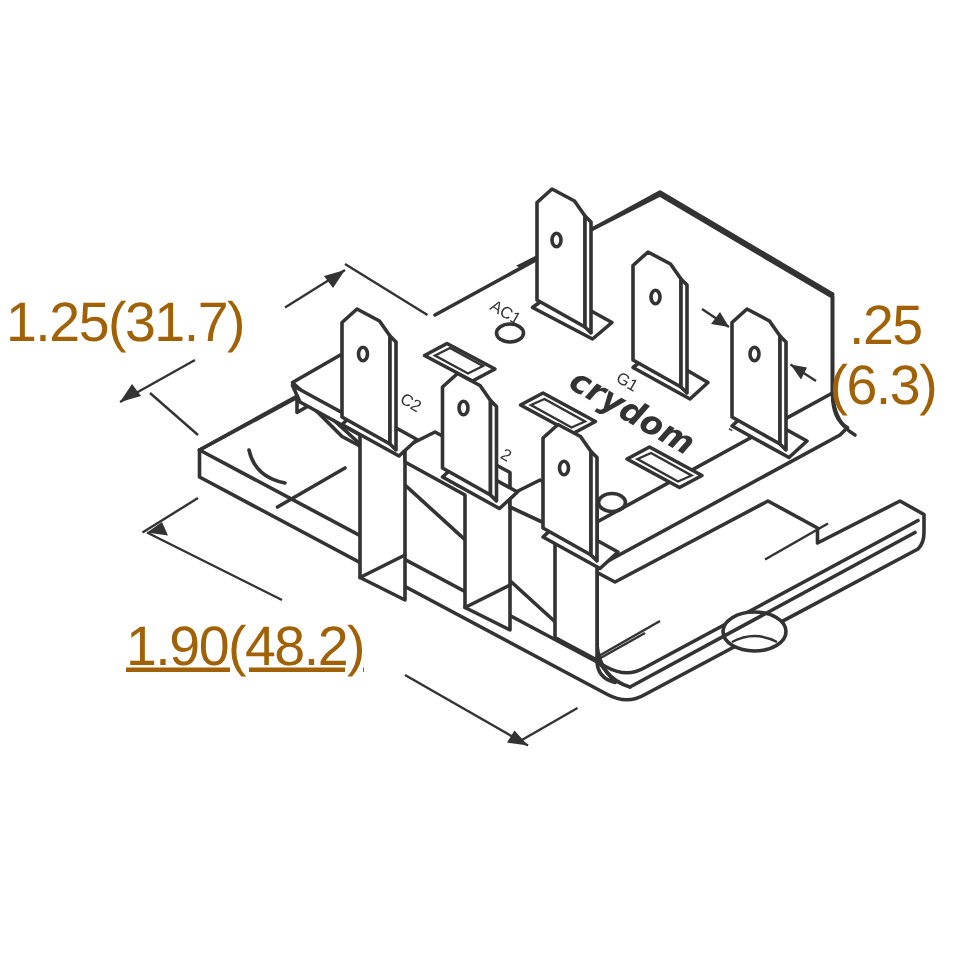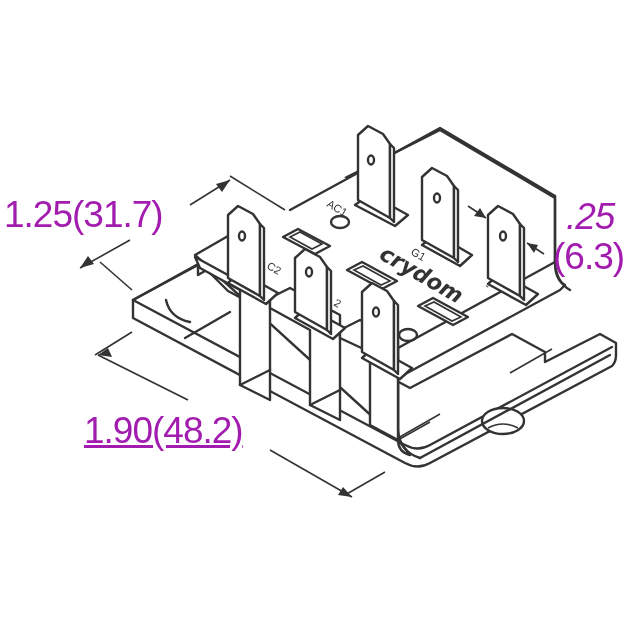--- a/index.html
+++ b/index.html
@@ -1,21 +1,21 @@
 <!DOCTYPE html>
 <html><head>
 <meta charset="utf-8">
 <style>
   html,body{margin:0;padding:0;background:#fff;}
   #stage{position:relative;width:640px;height:640px;overflow:hidden;background:#fff;}
   svg{position:absolute;left:0;top:0;}
   .ln{fill:none;stroke:#333;stroke-width:2.4;stroke-linejoin:round;stroke-linecap:round;}
   .fl{fill:#fff;stroke:#333;stroke-width:2.4;stroke-linejoin:round;}
   .thin{fill:none;stroke:#333;stroke-width:1.6;}
-  .dim{position:absolute;font-family:"Liberation Sans",sans-serif;color:#a21caf;font-size:37px;line-height:1;letter-spacing:-1px;white-space:nowrap;}
+  .dim{position:absolute;font-family:"Liberation Sans",sans-serif;color:#a16207;font-size:37px;line-height:1;letter-spacing:-1px;white-space:nowrap;}
   .lbl{font-family:"Liberation Sans",sans-serif;fill:#333;font-size:11px;}
   .brand{font-family:"DejaVu Sans",sans-serif;font-weight:bold;font-style:italic;fill:#333;font-size:22px;}
 </style>
 </head>
 <body>
 
 <div id="stage">
 <svg width="640" height="640" viewBox="0 0 640 640">
 
   <path class="fl" d="M133,300 L133,318 L405,463 Q418,470 430,463 L612,366 Q616,362 616,355 L616,343 L600,334 L545,362 L545,352 L512,334 L410,388 L228,291 L200,263 Z"></path>
@@ -123,15 +123,15 @@
   <g>
     <path class="thin" d="M468,206 L486,218"></path>
     <path d="M486,218 L474,216 L480,208 Z" fill="#333"></path>
     <path class="thin" d="M544,254 L527,243"></path>
     <path d="M527,243 L538,245 L534,253 Z" fill="#333"></path>
   </g>
 </svg>
 
 <div class="dim" style="left:4px;top:196px;">1.25(31.7)</div>
 <div class="dim" style="left:84px;top:412px;text-decoration:underline;">1.90(48.2)</div>
-<div class="dim" style="left:566px;top:198px;font-style:italic;">.25</div>
+<div class="dim" style="left:566px;top:198px;">.25</div>
 <div class="dim" style="left:553px;top:238px;text-align:right;">(6.3)</div>
 </div>
 
 </body></html>

